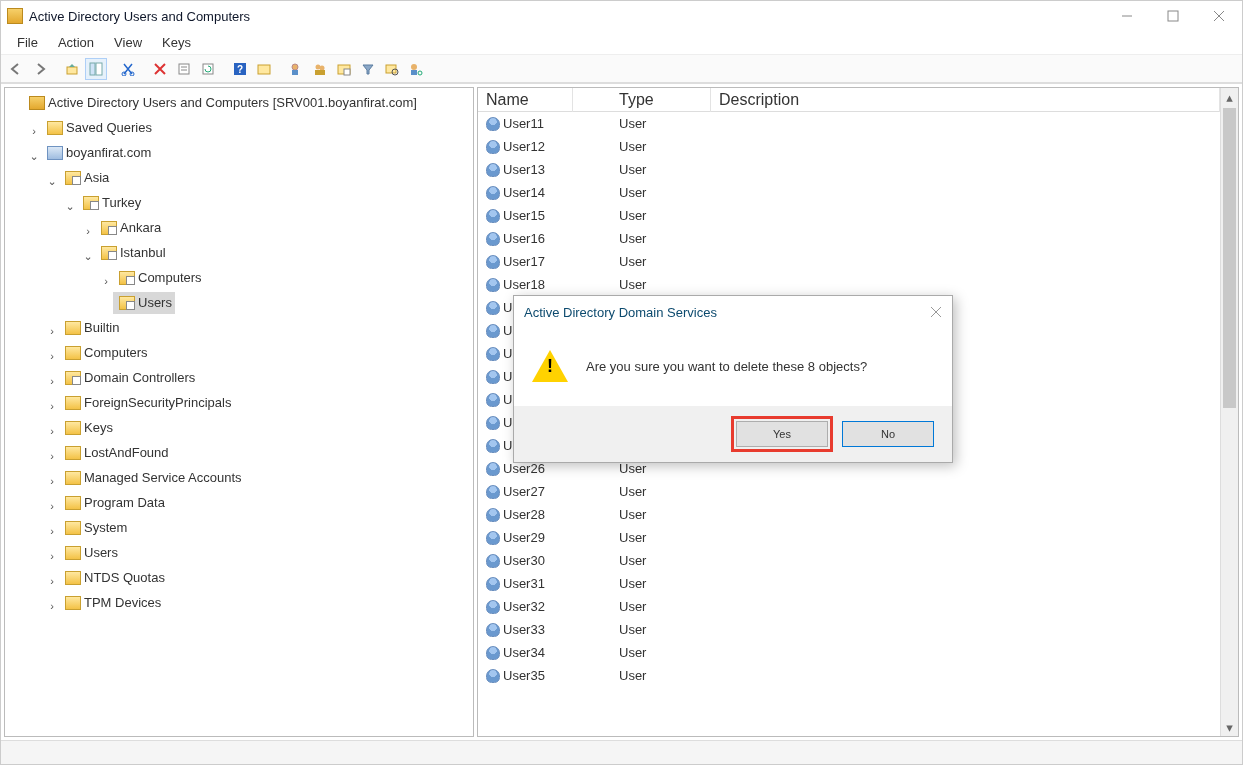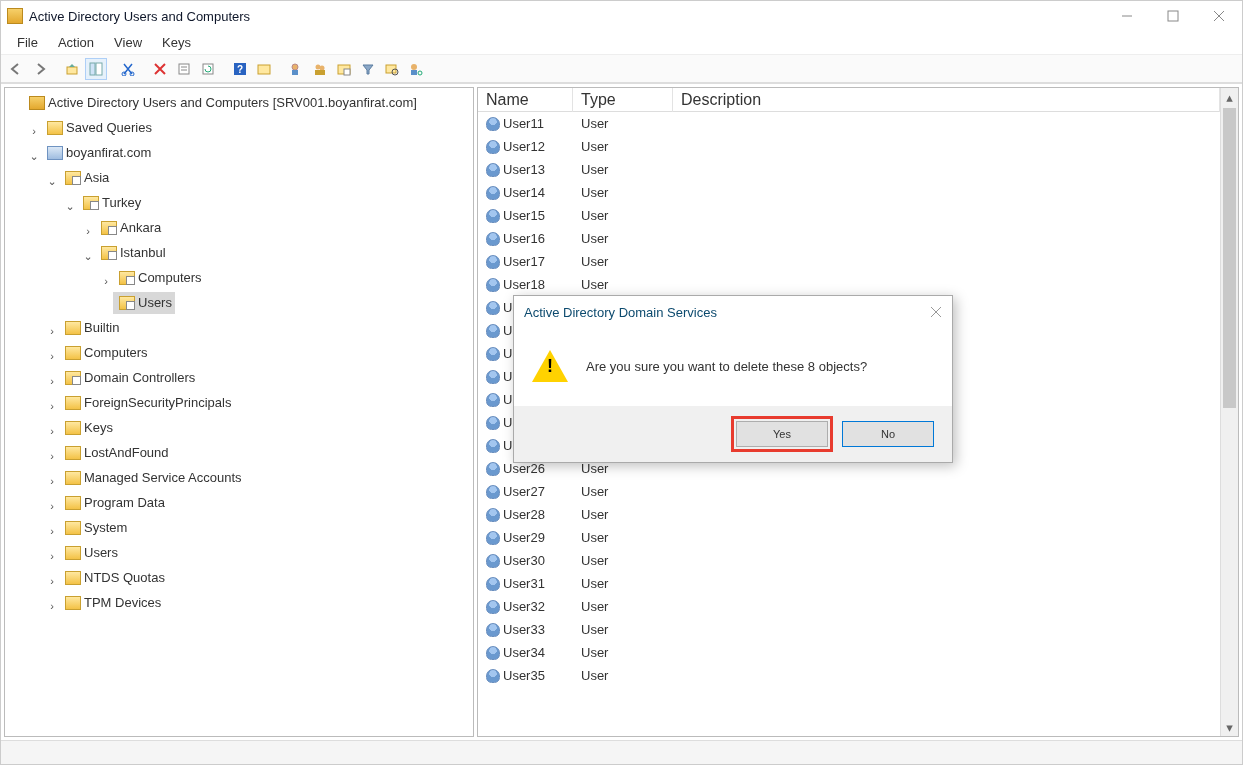--- a/index.html
+++ b/index.html
@@ -90,21 +90,21 @@
     margin:3px 3px 3px 0;
     overflow:hidden;
     background:#fff;
   }
   .list-inner{ flex:1; overflow:auto; position:relative;}
   .list-header{ display:flex; border-bottom:1px solid #ddd; position:sticky; top:0; background:#fff; height:24px; align-items:center;}
   .lh { padding:3px 8px; border-right:1px solid #e3e3e3; color:#333; font-size:16px;}
   .row { display:flex; align-items:center; height:23px;}
   .cell { padding:0 8px; font-size:13px; display:flex; align-items:center;}
   .col-name{ width:95px; min-width:95px; }
-  .col-type{ width:100px; min-width:100px; }
+  .col-type{ width:100px; min-width:100px;margin-left:38px; }
   .col-desc{ flex:1; }
   .user-icn { width:14px; height:14px; margin-right:3px; border-radius:50% 50% 40% 40%; background: radial-gradient(circle at 50% 30%, #a3c6ef 35%, #6a99cf 36%); border:1px solid #6a8fbf;}
   .vscroll { width:18px; background:#f0f0f0; border-left:1px solid #ddd; display:flex; flex-direction:column;}
   .vs-btn{ height:18px; display:flex;align-items:center;justify-content:center; color:#666;}
   .vs-thumb{ background:#c8c8c8; margin:0 2px;}
   .statusbar { height:24px; border-top:1px solid #ddd; background:#f5f5f5;}
   
   .dialog {
     position:absolute;
     left:513px; top:295px;

